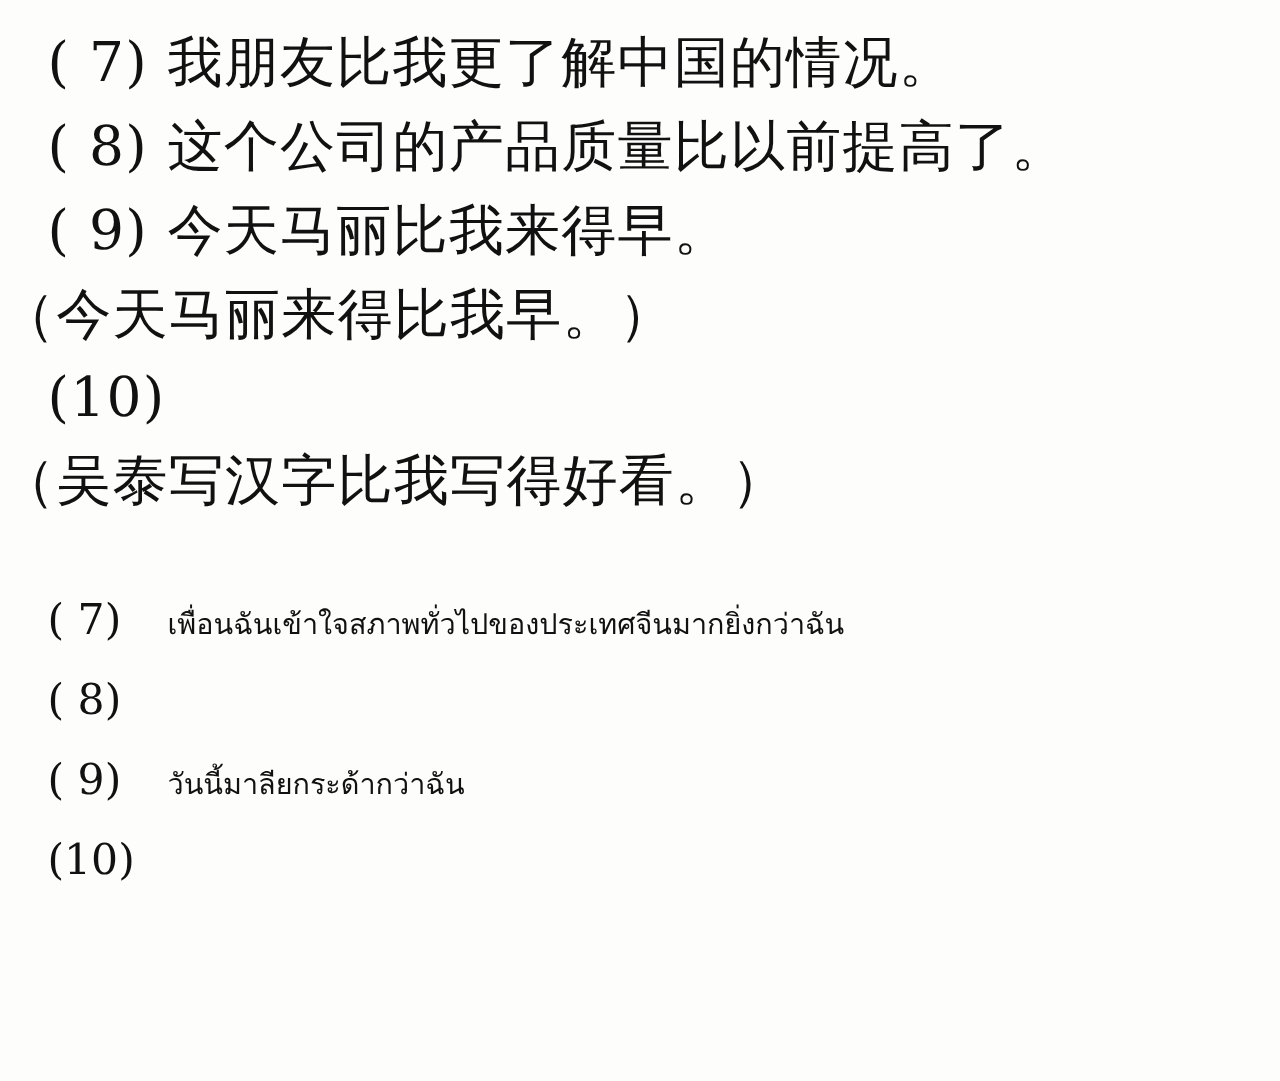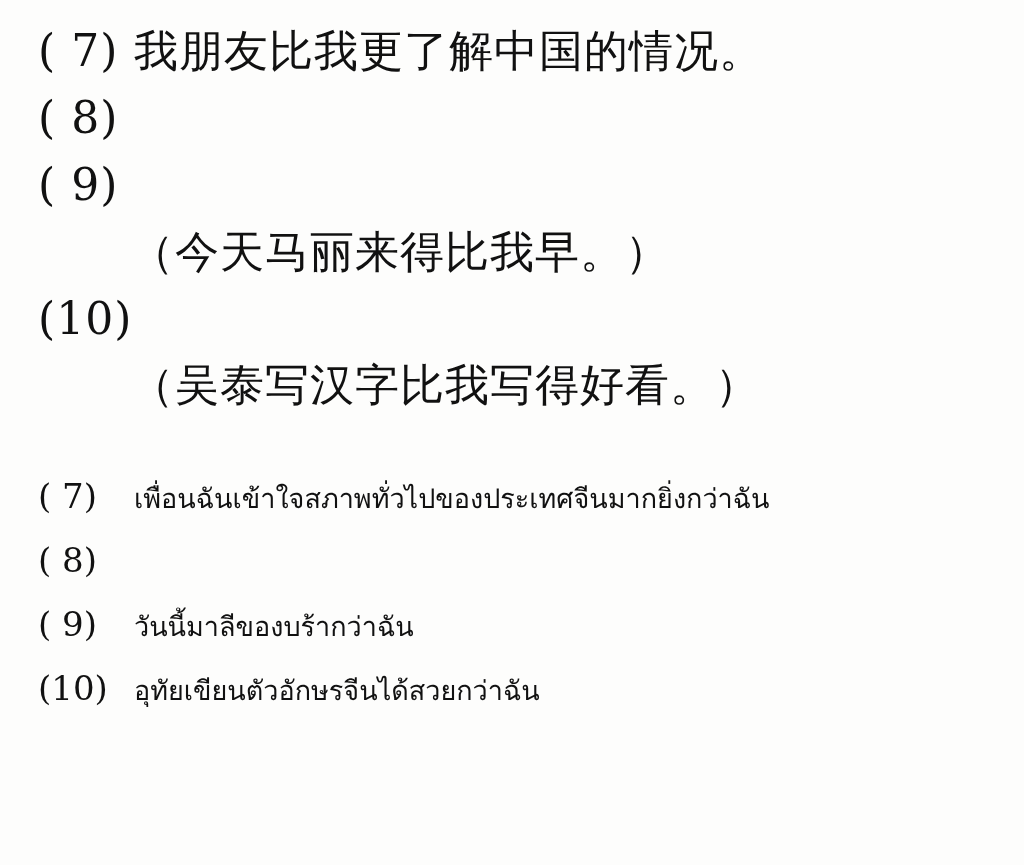--- a/index.html
+++ b/index.html
@@ -40,21 +40,20 @@
     text-align: left;
     padding-left: 38px;
     font-family: "DejaVu Serif", "Liberation Serif", serif;
   }
   .cn-text {
     font-family: "DejaVu Sans", "Liberation Sans", sans-serif;
     font-weight: 500;
     text-align: right;
   }
   .cn-line.indented {
-    padding-left: 130px;
   }
   .cn-line.indented .cn-text {
     font-family: "DejaVu Sans", "Liberation Sans", sans-serif;
   }
 
   .spacer {
     height: 54px;
   }
 
   
@@ -70,42 +69,44 @@
   }
   .th-num {
     display: inline-block;
     min-width: 96px;
     text-align: left;
     padding-left: 38px;
     font-size: 34px;
     font-family: "DejaVu Serif", "Liberation Serif", serif;
   }
   .th-text {
-    font-size: 27px;
+    font-size: 23px;
     font-family: "DejaVu Sans", "Liberation Sans", sans-serif;
   }
 </style>
 </head>
 <body>
 
 <div class="page">
 
   <div class="cn-block">
 
     <div class="cn-line">
       <span class="cn-num">(  7)</span>
       <span class="cn-text">我朋友比我更了解中国的情况。</span>
     </div>
 
     <div class="cn-line">
       <span class="cn-num">(  8)</span>
+      <span class="cn-text">这个公司的产品质量比以前提高了。</span>
     </div>
 
     <div class="cn-line">
       <span class="cn-num">(  9)</span>
+      <span class="cn-text">今天马丽比我来得早。</span>
     </div>
 
     <div class="cn-line indented">
       <span class="cn-text">（今天马丽来得比我早。）</span>
     </div>
 
     <div class="cn-line">
       <span class="cn-num">(10)</span>
     </div>
 
@@ -123,23 +124,22 @@
       <span class="th-num">(  7)</span>
       <span class="th-text">เพื่อนฉันเข้าใจสภาพทั่วไปของประเทศจีนมากยิ่งกว่าฉัน</span>
     </div>
 
     <div class="th-line">
       <span class="th-num">(  8)</span>
     </div>
 
     <div class="th-line">
       <span class="th-num">(  9)</span>
-      <span class="th-text">วันนี้มาลีของบร้ากว่าฉัน</span>
+      <span class="th-text">วันนี้มาลียกระด้ากว่าฉัน</span>
     </div>
 
     <div class="th-line">
       <span class="th-num">(10)</span>
-      <span class="th-text">อุทัยเขียนตัวอักษรจีนได้สวยกว่าฉัน</span>
     </div>
 
   </div>
 
 </div>
 
 </body></html>

